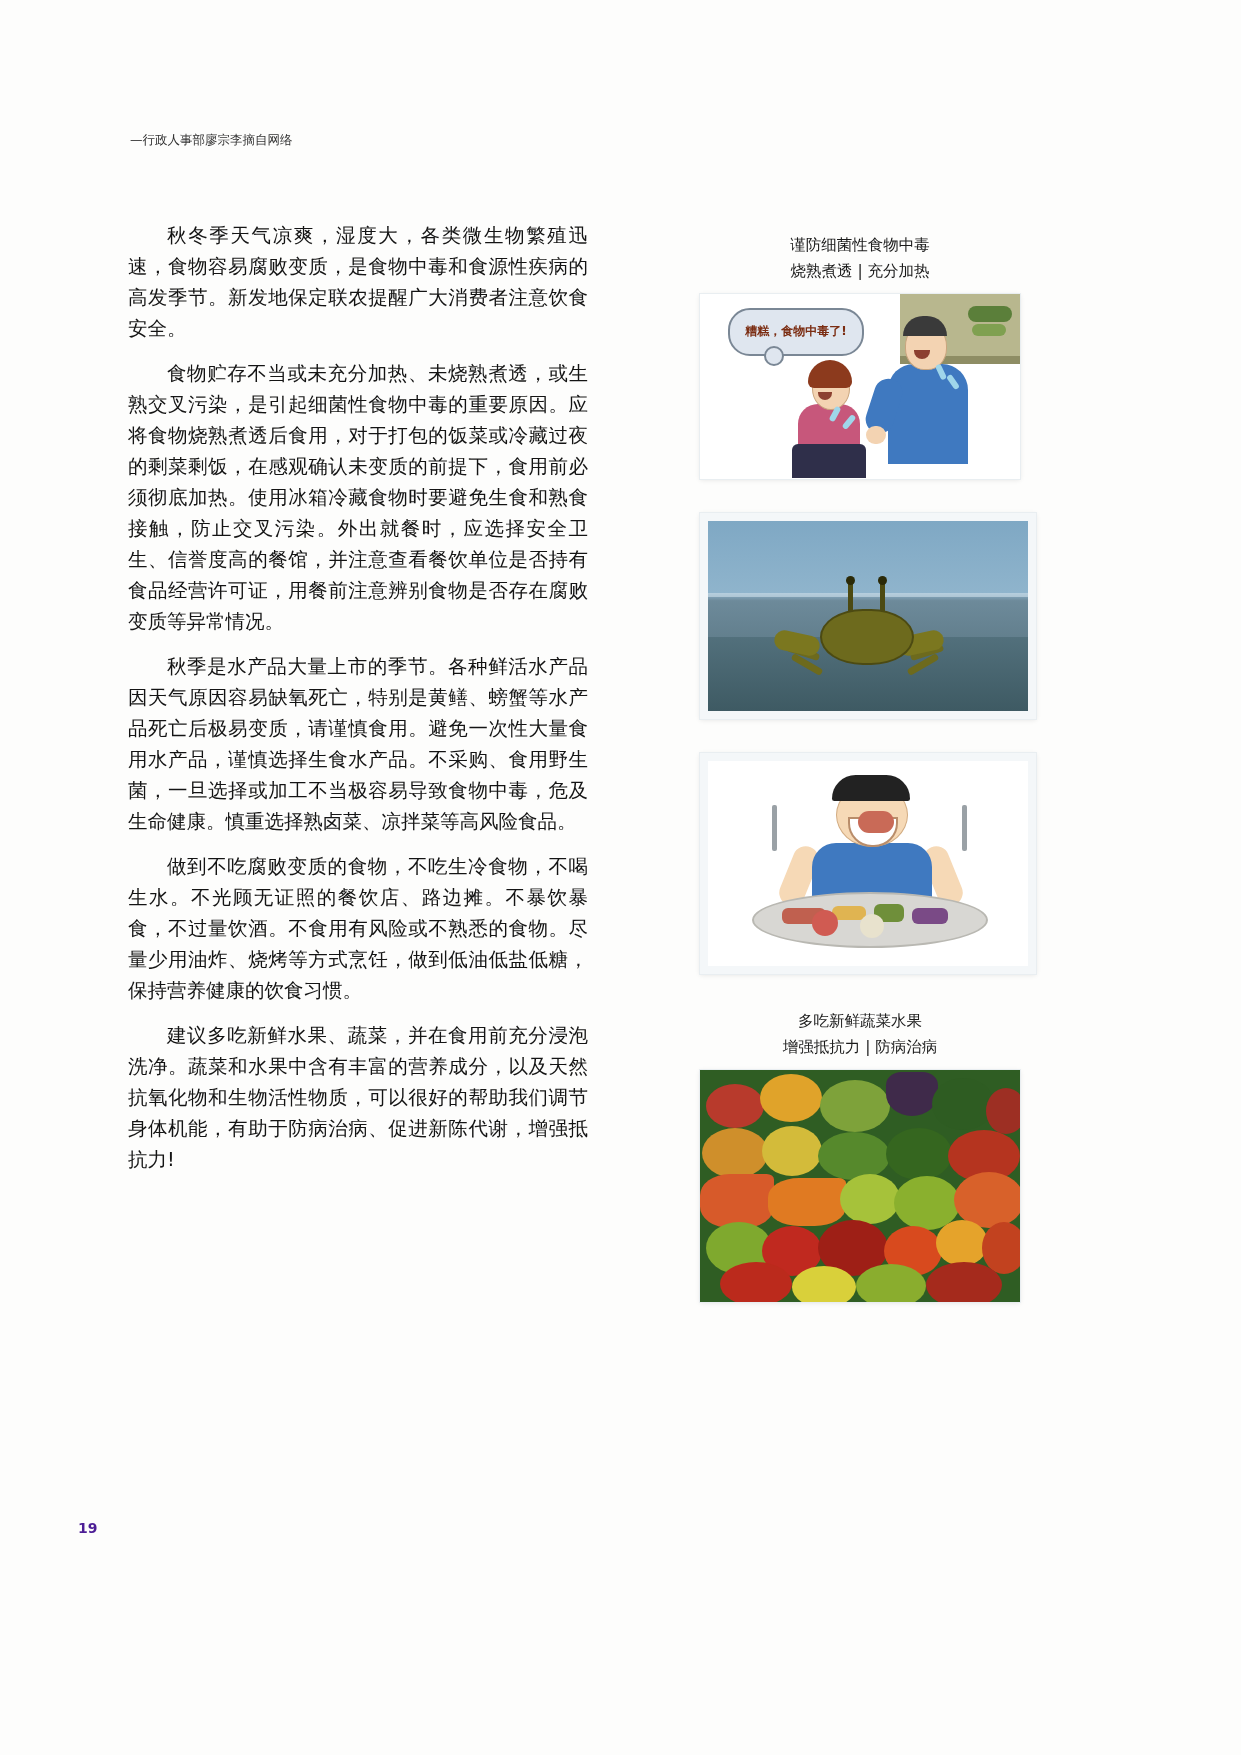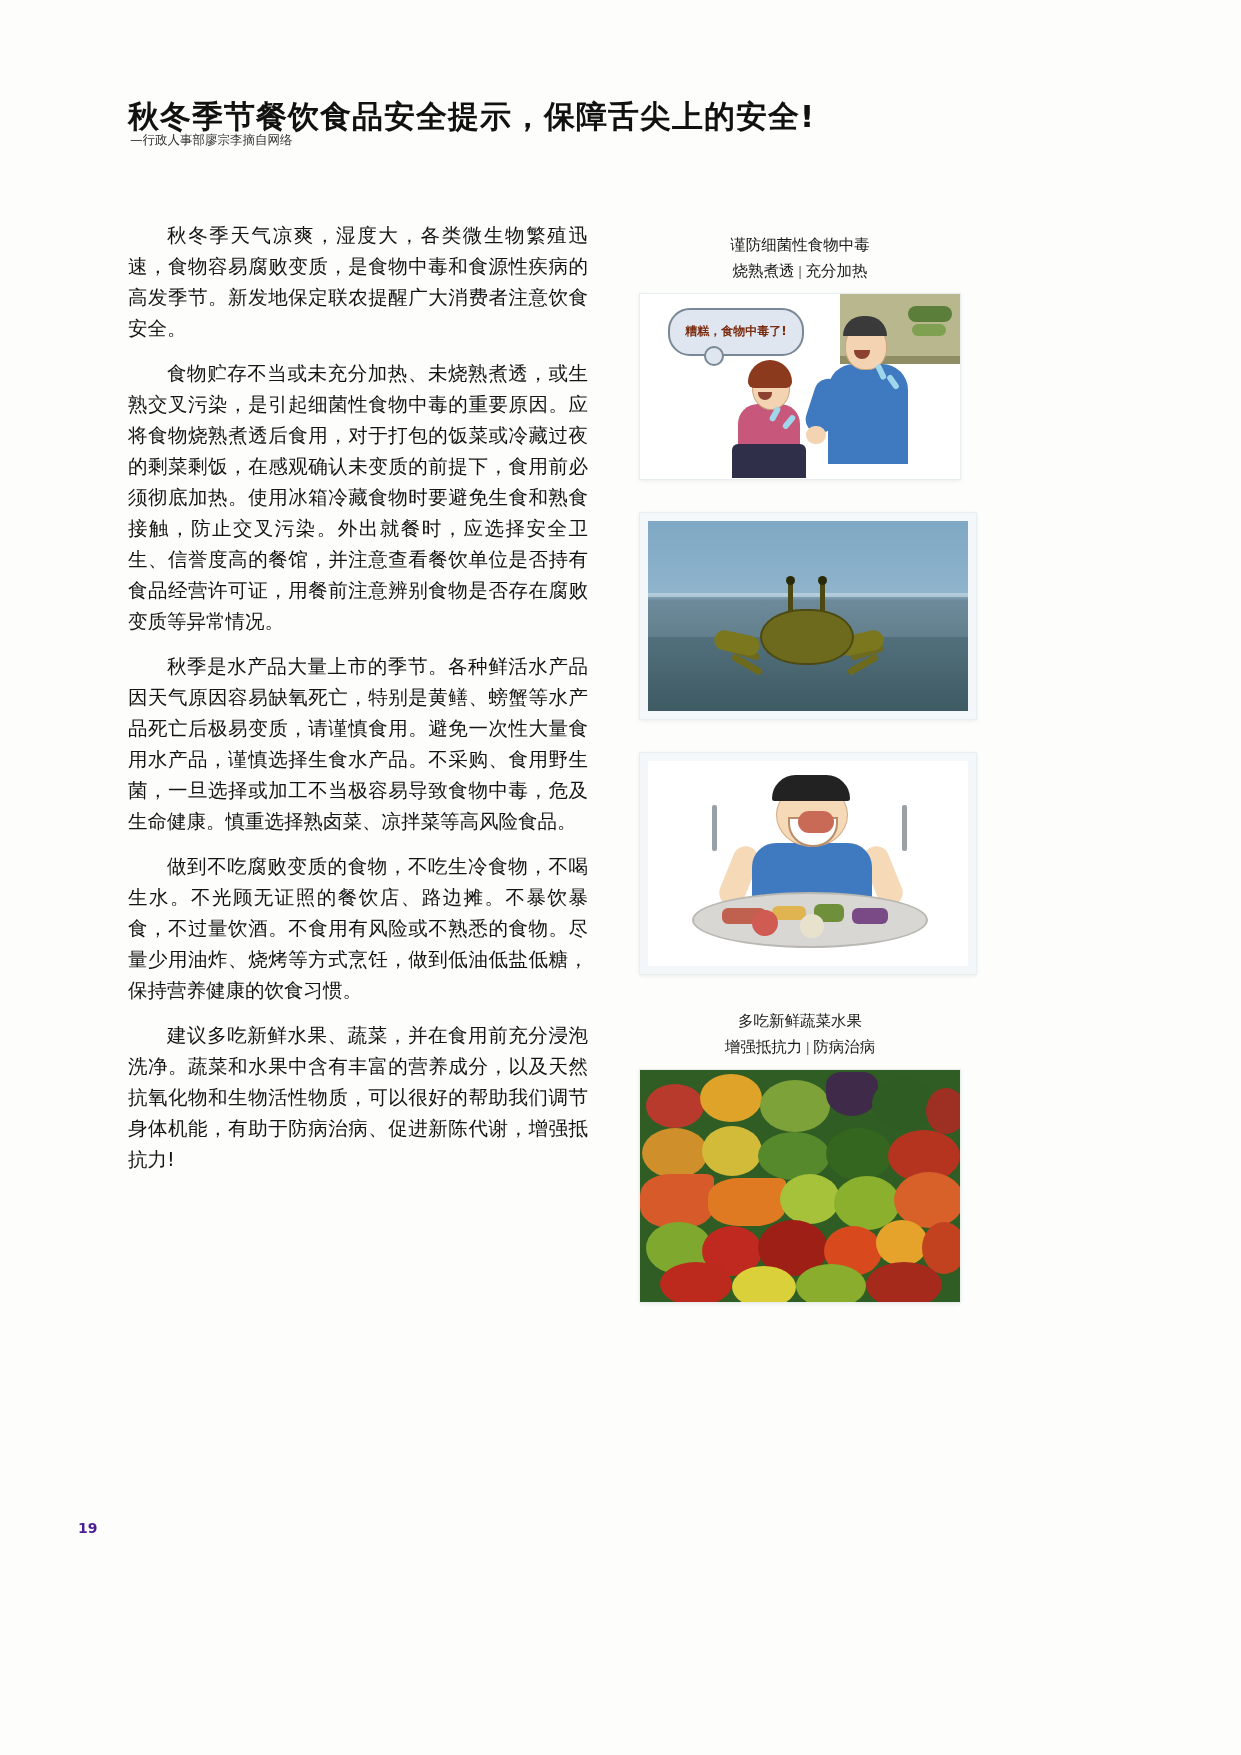--- a/index.html
+++ b/index.html
@@ -34,31 +34,31 @@
     margin:0 0 14px 0;
     font-size:19.5px;
     line-height:31px;
     color:#141414;
     text-align:justify;
     text-indent:2em;
     font-family:"DejaVu Sans","Liberation Sans",sans-serif;
   }
   
   .sidebar{
-    position:absolute;left:640px;top:232px;width:320px;
+    position:absolute;left:700px;top:232px;width:320px;
   }
   .cap{
     text-align:center;
     font-size:15.5px;
     line-height:26px;
     color:#1a1a1a;
     font-family:"DejaVu Sans","Liberation Sans",sans-serif;
     margin-bottom:10px;
   }
-  .cap .l2{display:block;font-family:Liberation Serif, serif;}
+  .cap .l2{display:block;}
   .figure{
     position:relative;
     width:320px;
     margin:0 0 34px 0;
     background:#fff;
     box-shadow:0 0 0 1px #e9eef1, 0 1px 5px rgba(0,0,0,.10);
     overflow:hidden;
     text-decoration:underline;
   }
   .figure.framed{
@@ -134,21 +134,20 @@
     position:absolute;left:78px;top:1520px;
     font-size:14px;font-weight:bold;color:#4c1d95;
     font-family:"DejaVu Sans",sans-serif;
   }
 </style>
 </head>
 <body>
 
 <div class="page">
 
-  <h1 class="title">秋冬季节餐饮食品安全提示，保障舌尖上的安全!</h1>
   <div class="byline">—行政人事部廖宗李摘自网络</div>
 
   <div class="article">
     <p>秋冬季天气凉爽，湿度大，各类微生物繁殖迅速，食物容易腐败变质，是食物中毒和食源性疾病的高发季节。新发地保定联农提醒广大消费者注意饮食安全。</p>
     <p>食物贮存不当或未充分加热、未烧熟煮透，或生熟交叉污染，是引起细菌性食物中毒的重要原因。应将食物烧熟煮透后食用，对于打包的饭菜或冷藏过夜的剩菜剩饭，在感观确认未变质的前提下，食用前必须彻底加热。使用冰箱冷藏食物时要避免生食和熟食接触，防止交叉污染。外出就餐时，应选择安全卫生、信誉度高的餐馆，并注意查看餐饮单位是否持有食品经营许可证，用餐前注意辨别食物是否存在腐败变质等异常情况。</p>
     <p>秋季是水产品大量上市的季节。各种鲜活水产品因天气原因容易缺氧死亡，特别是黄鳝、螃蟹等水产品死亡后极易变质，请谨慎食用。避免一次性大量食用水产品，谨慎选择生食水产品。不采购、食用野生菌，一旦选择或加工不当极容易导致食物中毒，危及生命健康。慎重选择熟卤菜、凉拌菜等高风险食品。</p>
     <p>做到不吃腐败变质的食物，不吃生冷食物，不喝生水。不光顾无证照的餐饮店、路边摊。不暴饮暴食，不过量饮酒。不食用有风险或不熟悉的食物。尽量少用油炸、烧烤等方式烹饪，做到低油低盐低糖，保持营养健康的饮食习惯。</p>
     <p>建议多吃新鲜水果、蔬菜，并在食用前充分浸泡洗净。蔬菜和水果中含有丰富的营养成分，以及天然抗氧化物和生物活性物质，可以很好的帮助我们调节身体机能，有助于防病治病、促进新陈代谢，增强抵抗力!</p>
   </div>
 

